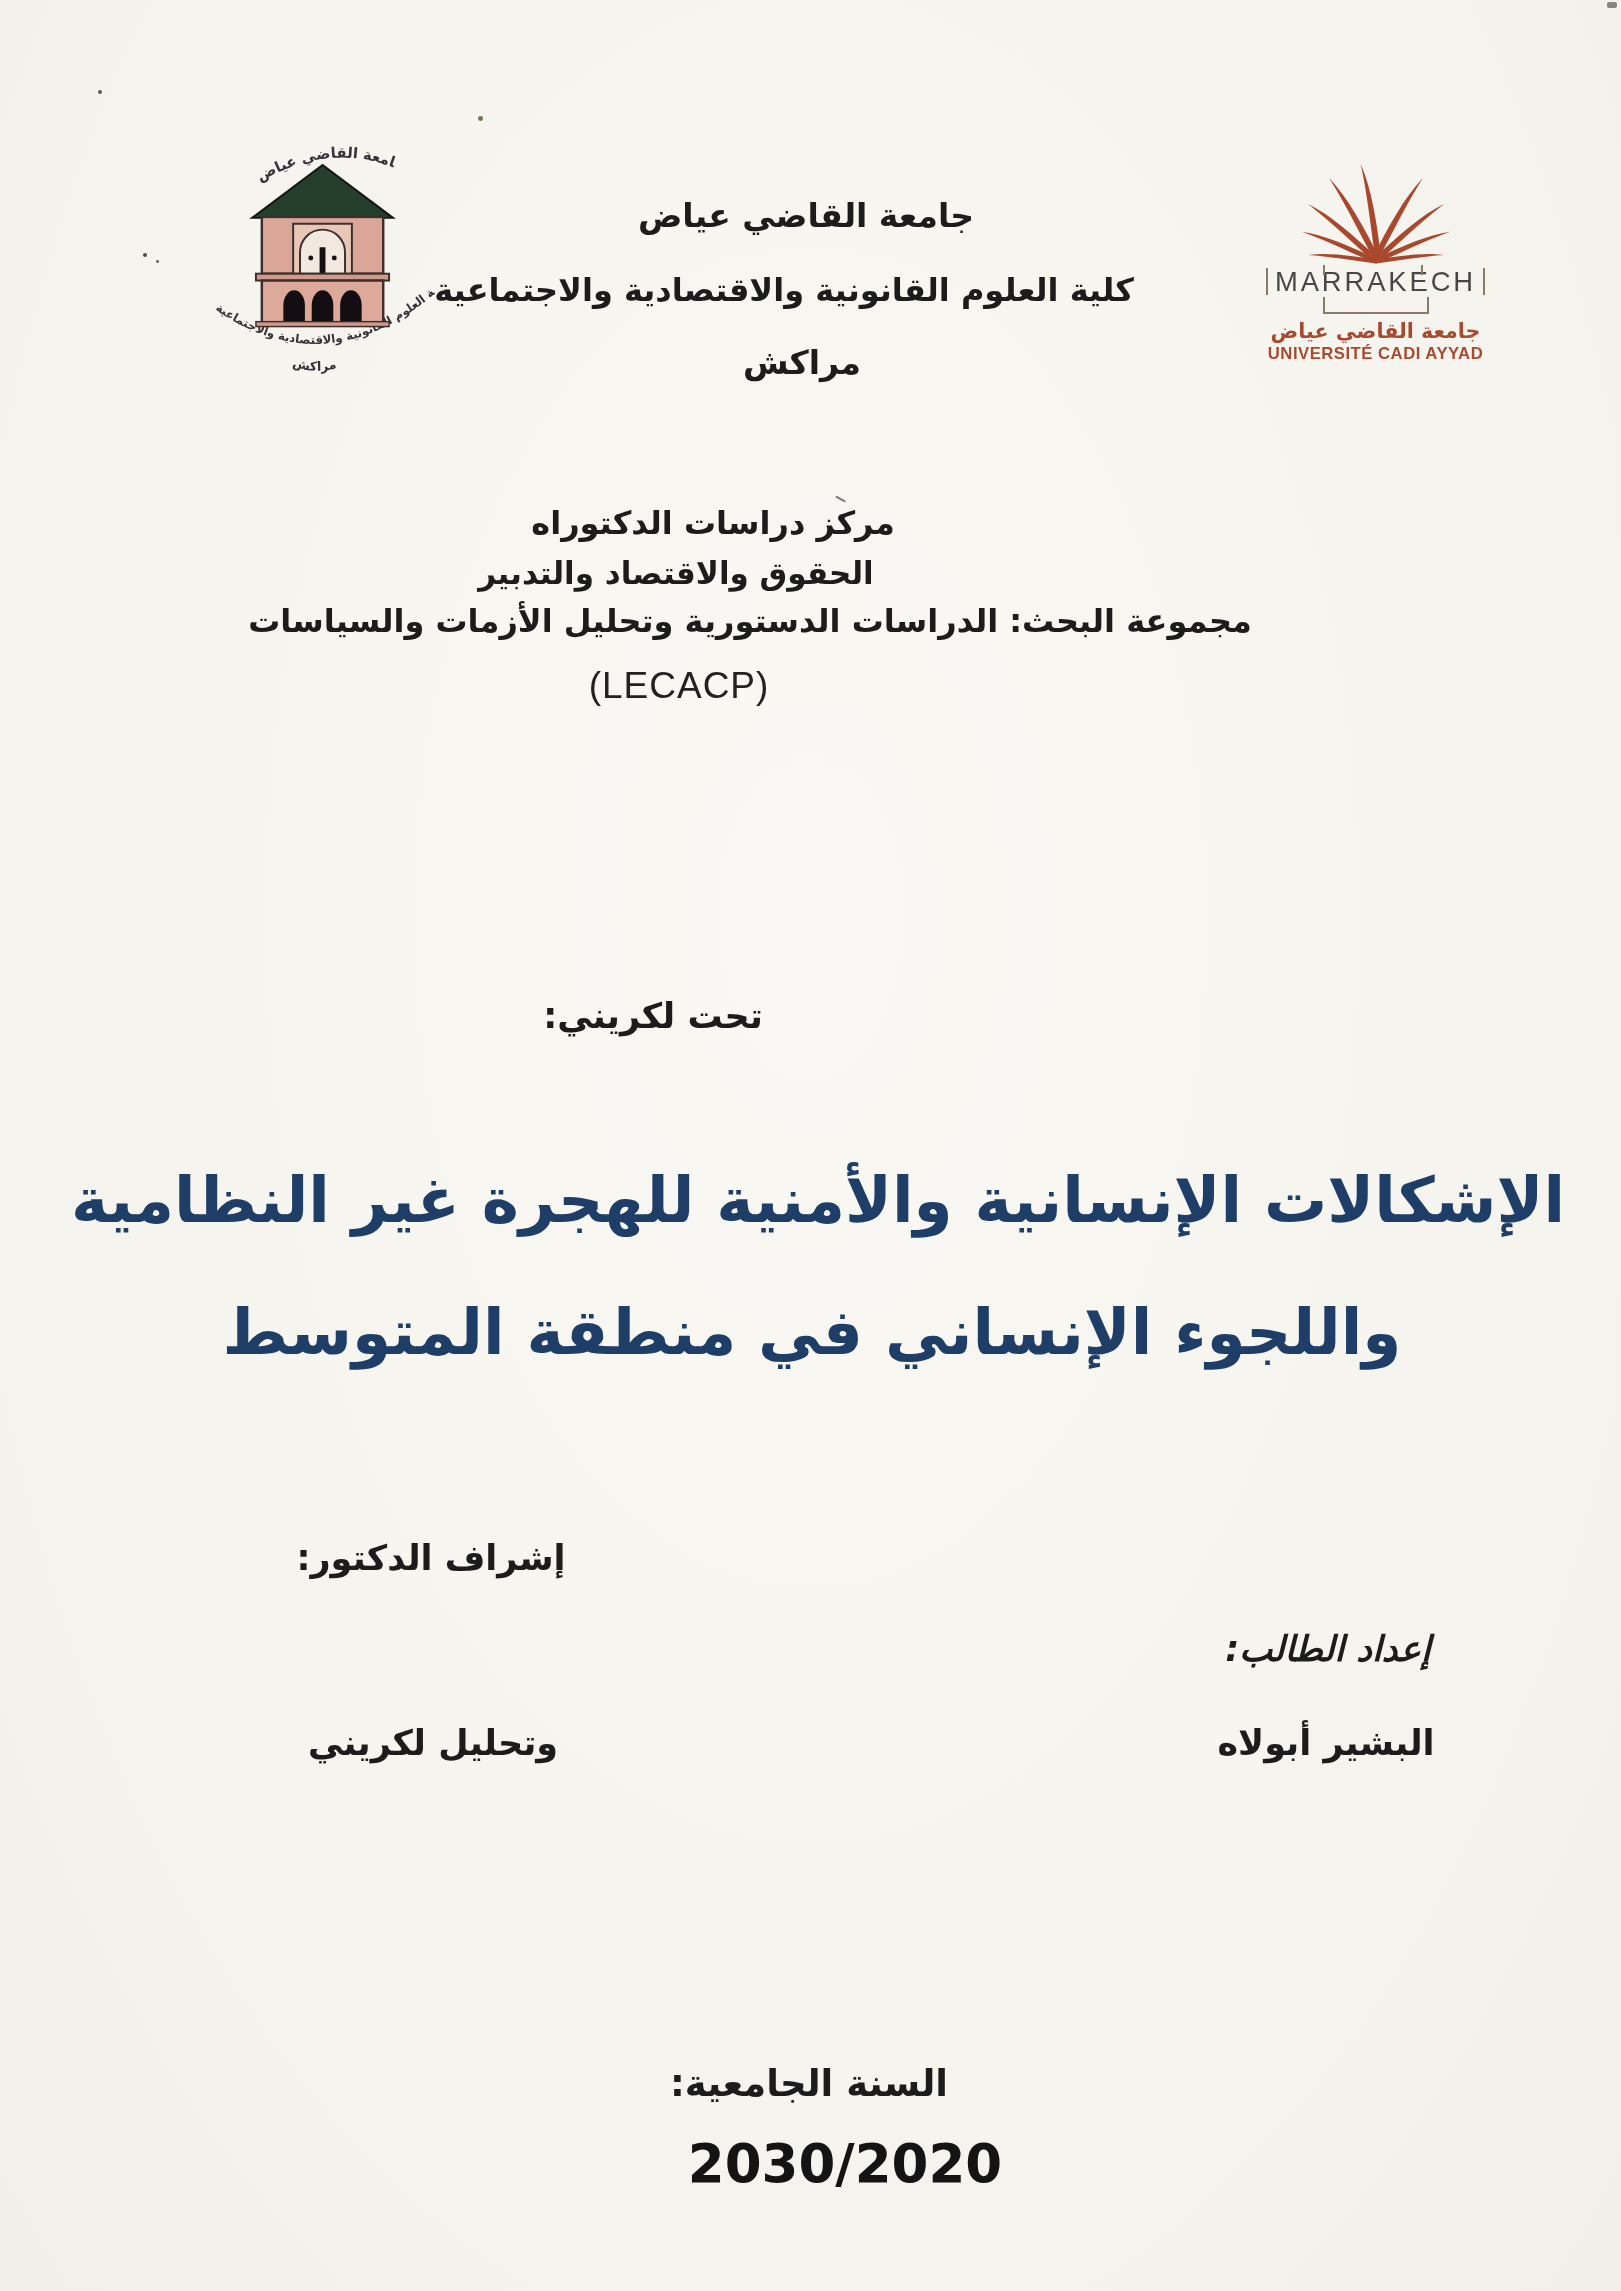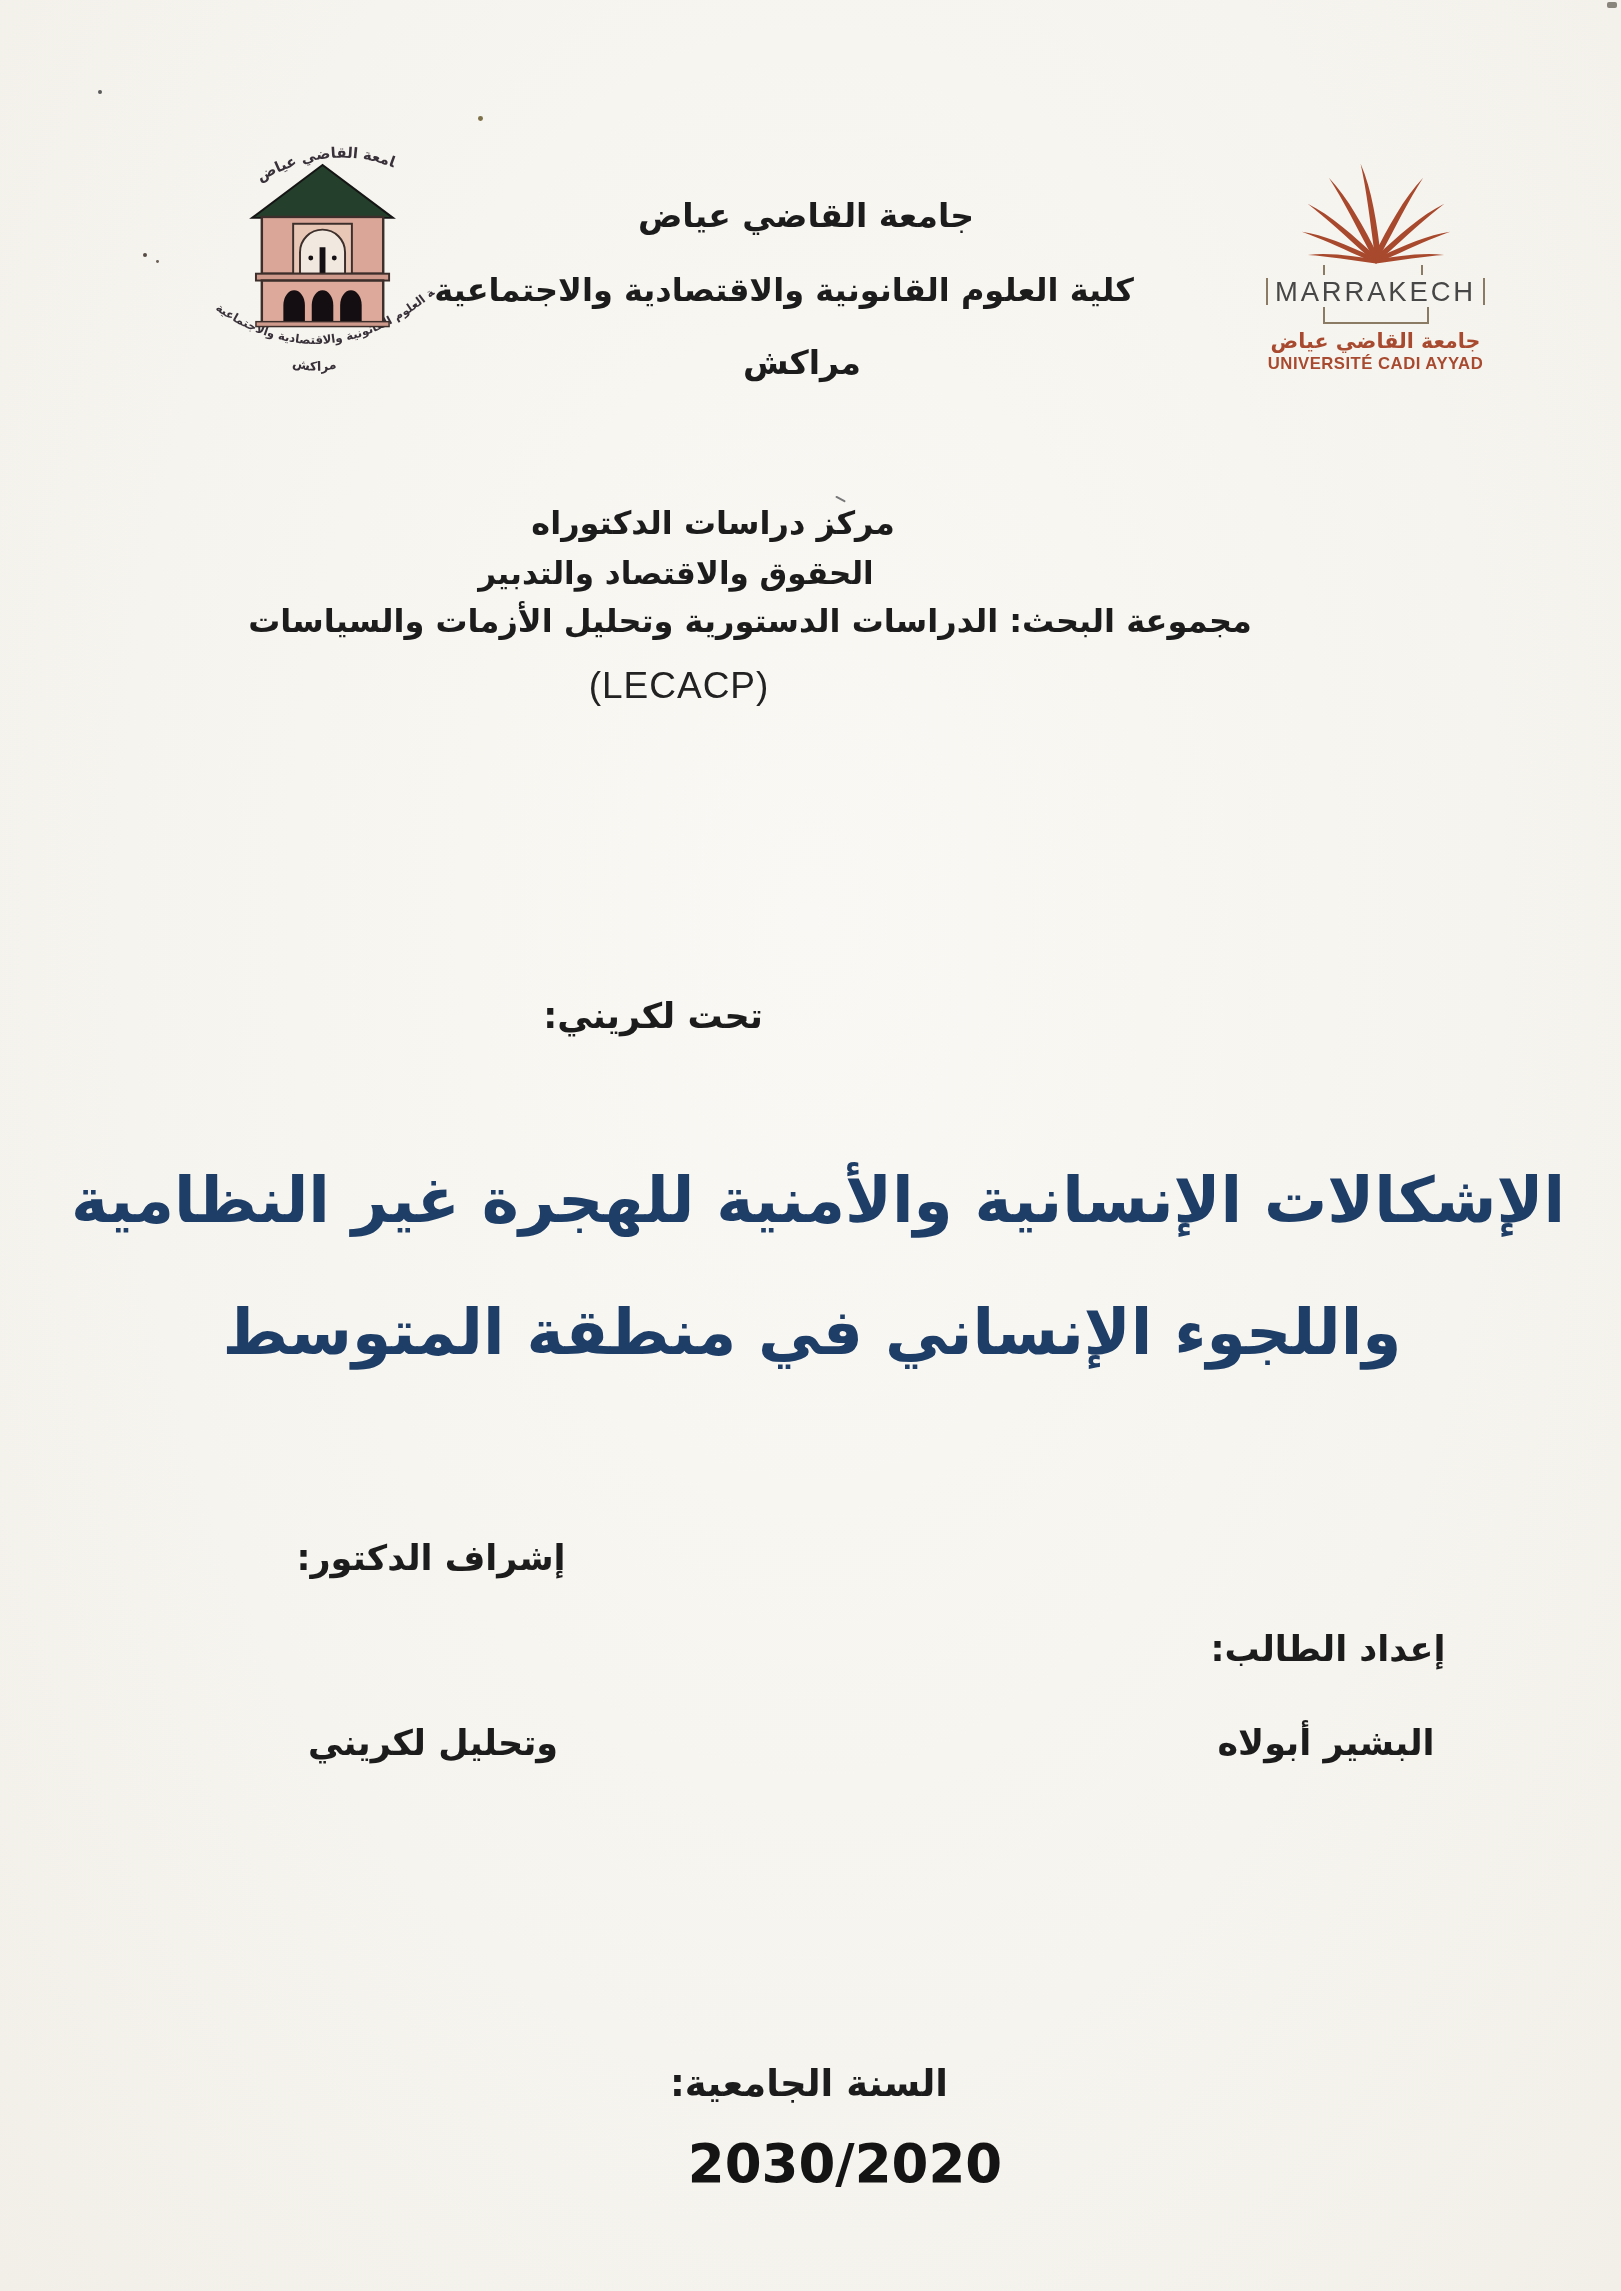--- a/index.html
+++ b/index.html
@@ -32,38 +32,38 @@
   .th-state   {left:814px; top:888px;  font-size:44px;}
   .th-under   {left:653px; top:996px; font-size:35px;}
 
   
   .title-l1   {left:818px; top:1164px; font-size:63px; color:#1e3e68;}
   .title-l2   {left:812px; top:1296px; font-size:63px; color:#1e3e68;}
 
   
   .sup-label  {left:431px;  top:1538px; font-size:35px;}
   .sup-name   {left:433px;  top:1723px; font-size:35px;}
-  .stu-label  {left:1328px; top:1629px; font-size:35px;}
+  .stu-label  {left:1328px; top:1629px; font-size:35px;font-style:italic;}
   .stu-name   {left:1326px; top:1723px; font-size:35px;}
 
   
   .yr-label   {left:809px; top:2062px; font-size:37px;}
   .yr-value   {left:845px; top:2133px; font-size:53px; font-weight:bold; font-family:"DejaVu Sans",sans-serif; color:#141414;}
 
   
   .emblem{position:absolute;left:201px;top:120px;width:245px;height:279px;}
   .emb-arc{fill:#38313a;font-weight:bold;}
 
   
   .uca{position:absolute;left:1258px;top:155px;width:235px;text-align:center;}
   .uca-fan{display:block;margin:0 auto;}
   .uca-tick{position:absolute;width:2px;height:9.8px;background:#8b7a64;top:110px;}
   .uca-tick.t-l{left:65px;} .uca-tick.t-r{left:163px;}
   .uca-word{
-    display:inline-block;margin-top:13px;
+    display:inline-block;margin-top:3px;
     font-family:"Liberation Sans",sans-serif;font-size:27.4px;font-weight:400;
     letter-spacing:2.9px;color:#474747;
     border-left:2px solid #8b7a64;border-right:2px solid #8b7a64;
     padding:0 6.9px;line-height:1.0;
   }
   .uca-bracket{
     width:102px;height:14.7px;margin:2px auto 5.9px auto;
     border-left:2px solid #8b7a64;border-right:2px solid #8b7a64;border-bottom:2px solid #8b7a64;
   }
   .uca-ar{direction:rtl;font-size:20.6px;font-weight:bold;color:#a84a30;line-height:1.1;}

